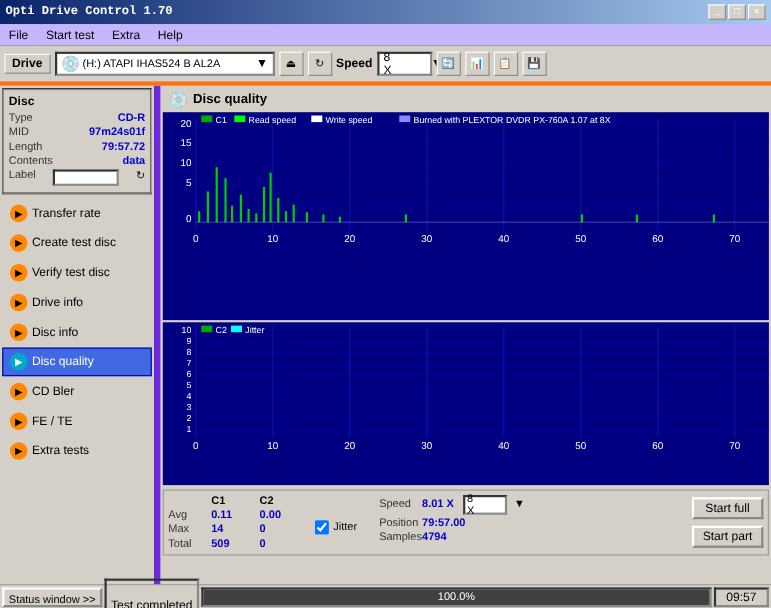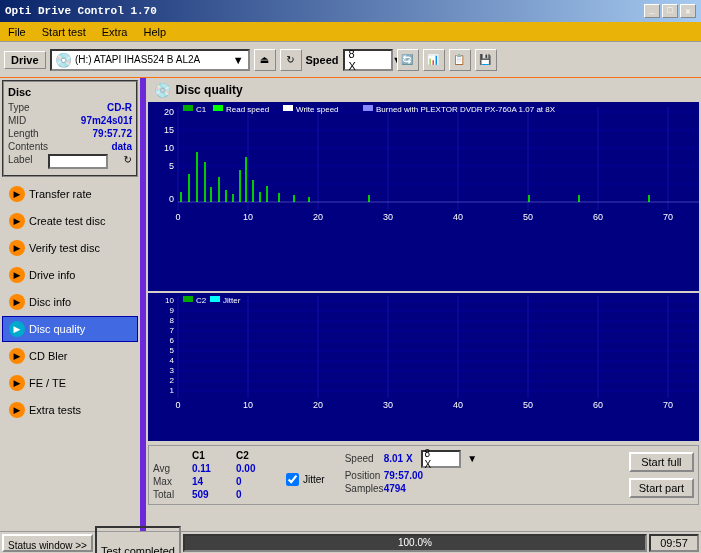--- a/index.html
+++ b/index.html
@@ -24,38 +24,38 @@
       border: 1px solid #888;
       border-top-color: #fff;
       border-left-color: #fff;
       font-size: 9px;
       display: flex; align-items: center; justify-content: center;
       cursor: pointer;
     }
 
     
     .menu-bar {
-      background: #eab308;
+      background: #c4b5fd;
       padding: 2px 4px;
       display: flex;
       gap: 8px;
       border-bottom: 1px solid #999;
       height: 20px;
       align-items: center;
     }
     .menu-item { padding: 1px 4px; cursor: pointer; font-size: 11px; }
 
     
     .toolbar {
       background: #d4d0c8;
       padding: 2px 4px;
       display: flex;
       align-items: center;
       gap: 4px;
-      border-bottom: 1px solid #f97316;
+      border-bottom: 4px solid #f97316;
       height: 36px;
     }
     .toolbar-label { font-size: 11px; font-weight: bold; padding: 2px 6px; background: #d4d0c8; border: 1px solid #888; border-top-color: #fff; border-left-color: #fff; }
     .toolbar-drive-select {
       display: flex; align-items: center; gap: 2px;
       border: 2px inset #888; background: white;
       padding: 1px 4px; height: 22px;
       font-size: 11px; min-width: 200px;
     }
     .toolbar-icon {

